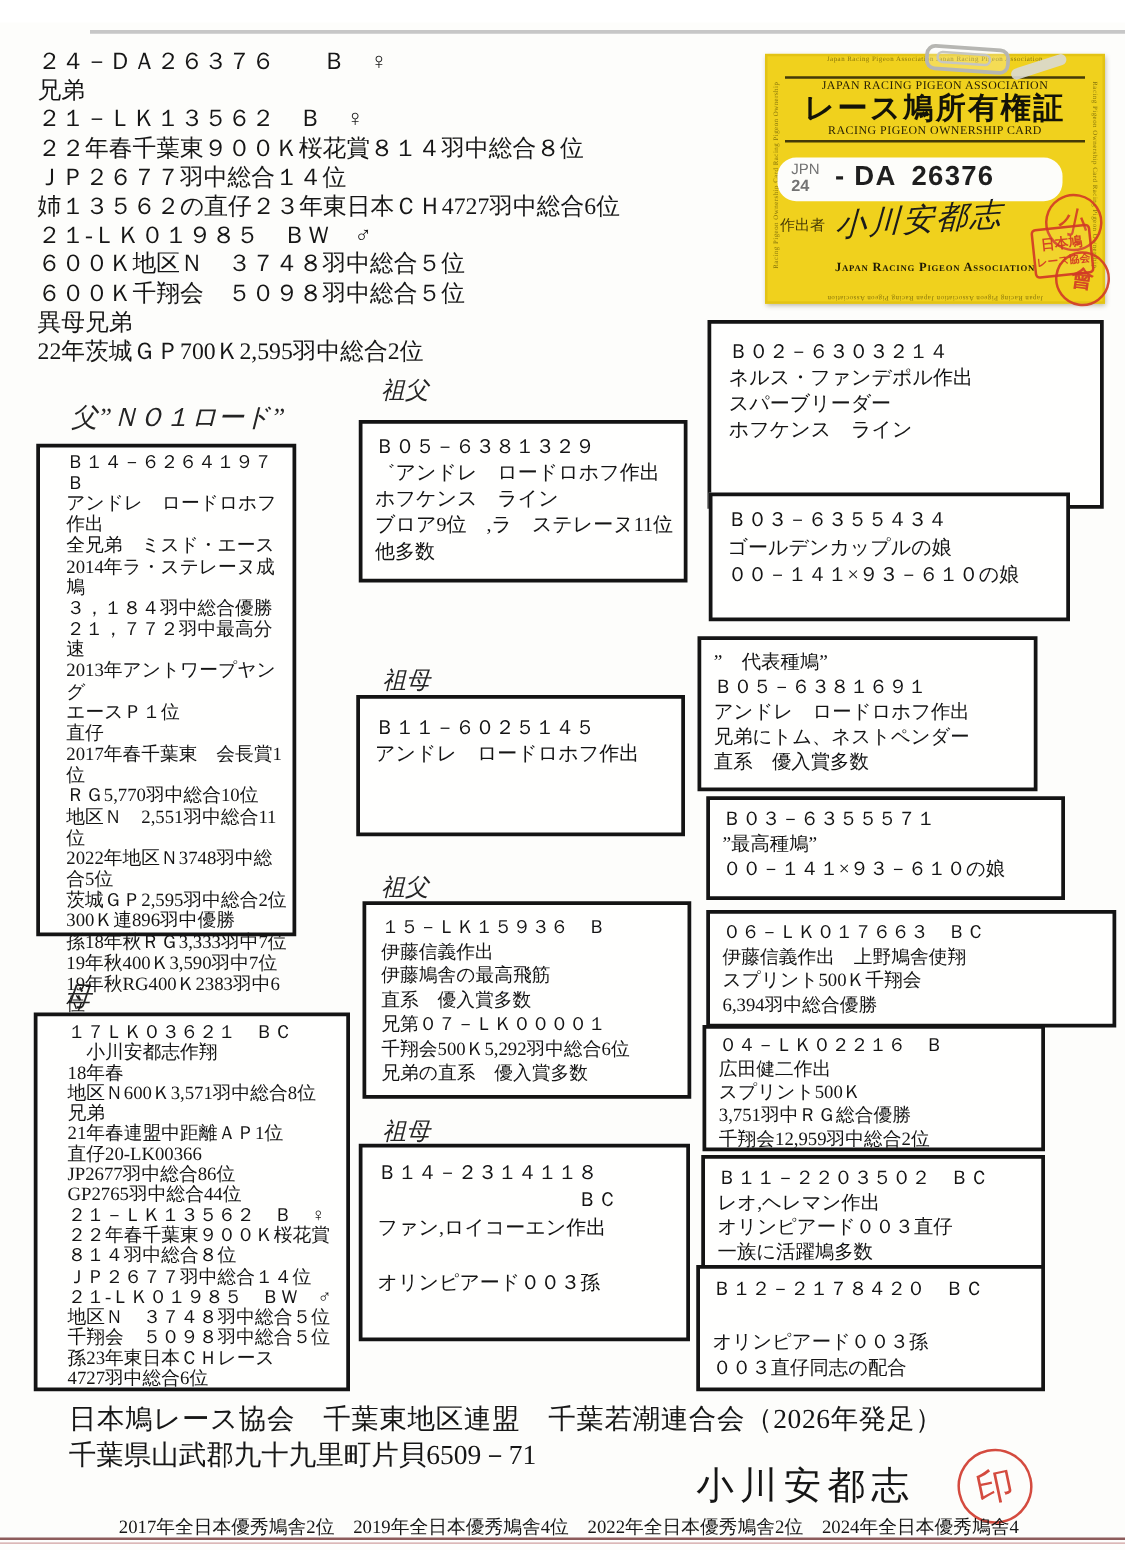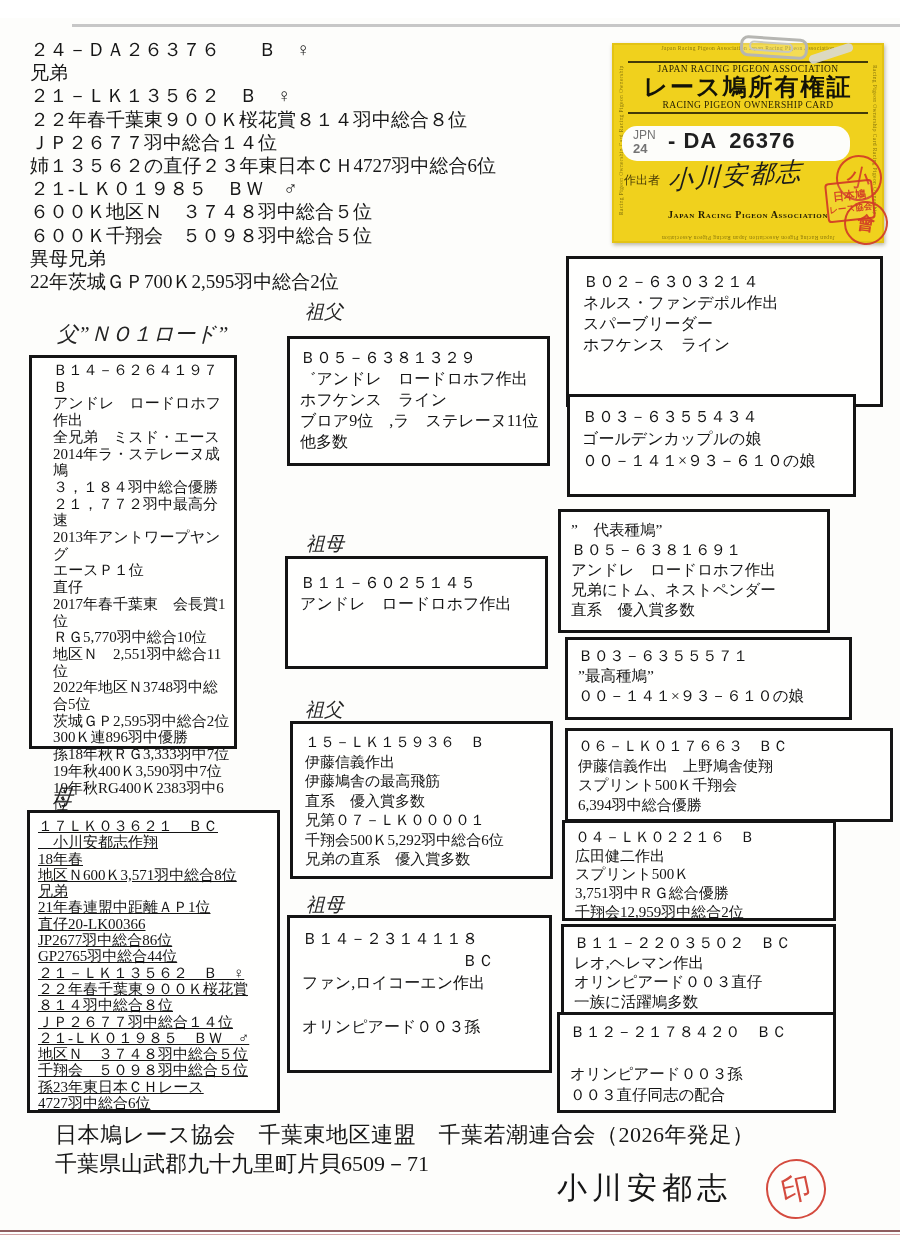--- a/index.html
+++ b/index.html
@@ -202,21 +202,21 @@
 
   <div class="pbox" style="left:562px;top:802px;width:274px;height:101px;">
     <div class="bx lines" style="font-size:15px;line-height:18.7px;padding:5px 2px 0 10px;">０４－ＬＫ０２２１６　Ｂ
 広田健二作出
 スプリント500Ｋ
 3,751羽中ＲＧ総合優勝
 千翔会12,959羽中総合2位</div>
   </div>
 
   <div class="pbox" style="left:27px;top:792px;width:253px;height:303px;">
-    <div class="bx lines" style="font-size:15px;line-height:16.3px;padding:5px 1px 0 8px;text-decoration:underline;">１７ＬＫ０３６２１　ＢＣ
+    <div class="bx lines" style="font-size:15px;line-height:16.3px;padding:5px 1px 0 24px;">１７ＬＫ０３６２１　ＢＣ
 　小川安都志作翔
 18年春
 地区Ｎ600Ｋ3,571羽中総合8位
 兄弟
 21年春連盟中距離ＡＰ1位
 直仔20-LK00366
 JP2677羽中総合86位
 GP2765羽中総合44位
 ２１－ＬＫ１３５６２　Ｂ　♀
 ２２年春千葉東９００Ｋ桜花賞
@@ -250,15 +250,16 @@
 オリンピアード００３孫
 ００３直仔同志の配合</div>
   </div>
 
   <div class="f-org">日本鳩レース協会　千葉東地区連盟　千葉若潮連合会（2026年発足）</div>
   <div class="f-adr">千葉県山武郡九十九里町片貝6509－71</div>
   <div class="f-name">小川安都志</div>
   <div class="f-seal">
       <span>印</span>
     </div>
+  <div class="f-ach">2017年全日本優秀鳩舎2位　2019年全日本優秀鳩舎4位　2022年全日本優秀鳩舎2位　2024年全日本優秀鳩舎4</div>
   <div class="botline1"></div>
   <div class="botline2"></div>
 </div>
 
 </body></html>

